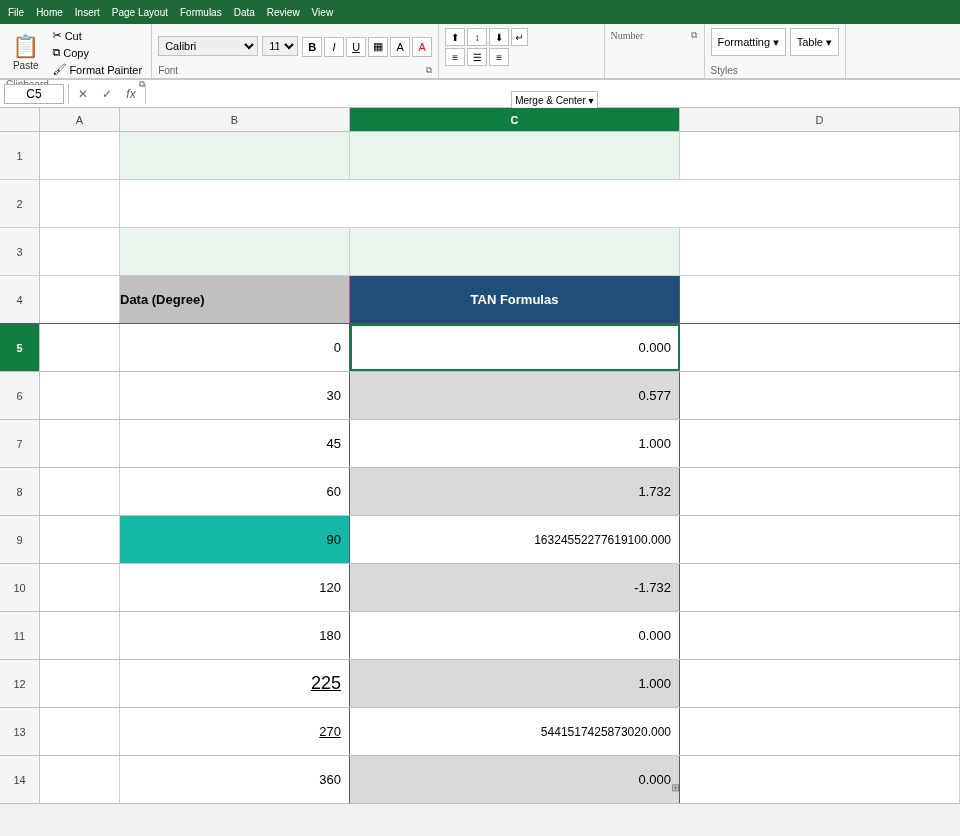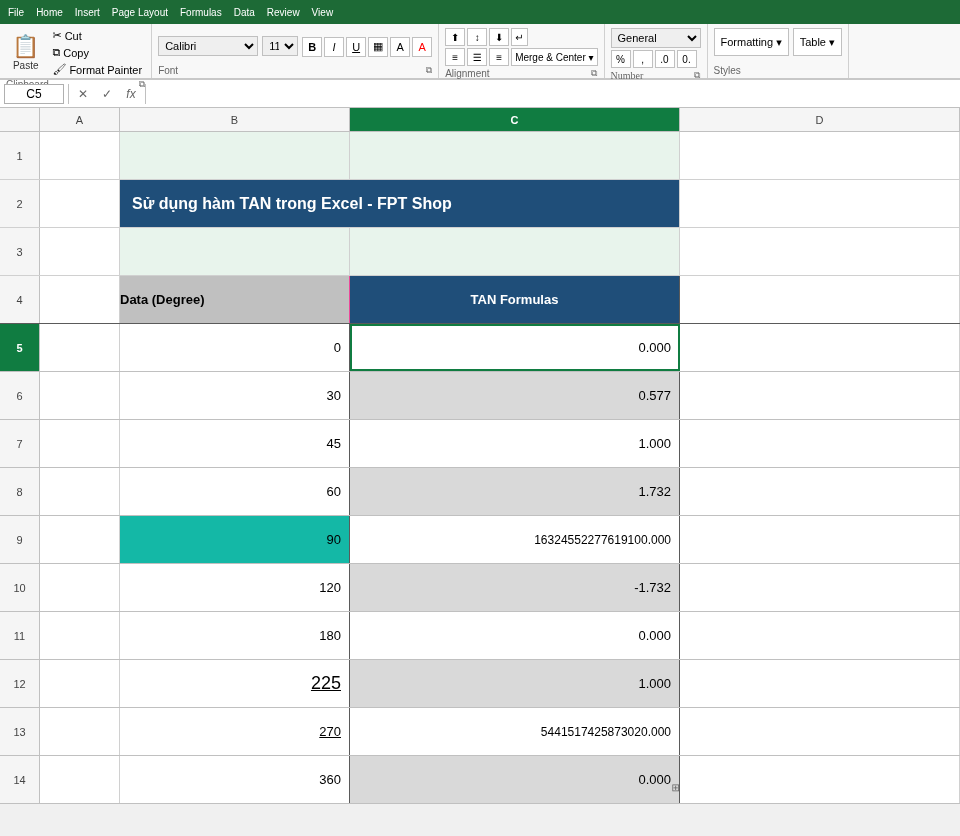--- a/index.html
+++ b/index.html
@@ -76,41 +76,30 @@
       <div style="display:flex; gap:2px;">
         <button style="width:20px; height:18px; cursor:pointer; border:1px solid #c0c0c0; background:white; font-size:10px;">⬆</button>
         <button style="width:20px; height:18px; cursor:pointer; border:1px solid #c0c0c0; background:white; font-size:10px;">↕</button>
         <button style="width:20px; height:18px; cursor:pointer; border:1px solid #c0c0c0; background:white; font-size:10px;">⬇</button>
         <button style="height:18px; cursor:pointer; border:1px solid #c0c0c0; background:white; font-size:10px; padding:0 3px;">↵</button>
       </div>
       <div style="display:flex; gap:2px;">
         <button style="width:20px; height:18px; cursor:pointer; border:1px solid #c0c0c0; background:white; font-size:10px;">≡</button>
         <button style="width:20px; height:18px; cursor:pointer; border:1px solid #c0c0c0; background:white; font-size:10px;">☰</button>
         <button style="width:20px; height:18px; cursor:pointer; border:1px solid #c0c0c0; background:white; font-size:10px;">≡</button>
-        <button style="height:18px; cursor:pointer; border:1px solid #c0c0c0; background:white; font-size:10px; padding:0 3px;">Merge &amp; Center ▾</button>
+        <button style="height:18px; cursor:pointer; border:1px solid #c0c0c0; background:white; font-size:10px; padding:0 3px;margin-top:43px;">Merge &amp; Center ▾</button>
       </div>
     </div>
     <div style="display:flex; justify-content:space-between; align-items:center; margin-top:2px;">
       <span style="font-size:10px; color:#666;">Alignment</span>
       <span style="font-size:9px; color:#666;">⧉</span>
     </div>
   </div>
 
   <div style="display:flex; flex-direction:column; border-right:1px solid #d0d0d0; padding:4px 6px 2px; min-width:100px;">
-    <div style="flex:1; display:flex; flex-direction:column; gap:2px;">
-      <select style="height:20px; font-size:11px; border:1px solid #c0c0c0; padding:0 2px; width:90px;">
-        <option>General</option>
-      </select>
-      <div style="display:flex; gap:2px;">
-        <button style="width:20px; height:18px; cursor:pointer; border:1px solid #c0c0c0; background:white; font-size:10px;">%</button>
-        <button style="width:20px; height:18px; cursor:pointer; border:1px solid #c0c0c0; background:white; font-size:10px;">,</button>
-        <button style="width:20px; height:18px; cursor:pointer; border:1px solid #c0c0c0; background:white; font-size:10px;">.0</button>
-        <button style="width:20px; height:18px; cursor:pointer; border:1px solid #c0c0c0; background:white; font-size:10px;">0.</button>
-      </div>
-    </div>
     <div style="display:flex; justify-content:space-between; align-items:center; margin-top:2px;">
       <span style="font-size:10px; color:#666;font-family:Liberation Serif, serif;">Number</span>
       <span style="font-size:9px; color:#666;">⧉</span>
     </div>
   </div>
 
   <div style="display:flex; flex-direction:column; border-right:1px solid #d0d0d0; padding:4px 6px 2px; min-width:140px;">
     <div style="display:flex; gap:4px; flex:1; align-items:flex-start;">
       <button style="height:28px; cursor:pointer; border:1px solid #c0c0c0; background:white; font-size:11px; padding:0 6px;">
         <span>Formatting</span> ▾
@@ -152,23 +141,20 @@
     <div style="width:80px; min-width:80px; border-right:1px solid #d0d0d0; padding:0 4px;"></div>
     <div style="width:230px; min-width:230px; border-right:1px solid #d0d0d0; padding:0 4px; background:#e8f4ec;"></div>
     <div style="width:330px; min-width:330px; border-right:1px solid #d0d0d0; padding:0 4px; background:#e8f4ec;"></div>
     <div style="flex:1; border-right:1px solid #d0d0d0; padding:0 4px;"></div>
   </div>
 
   <div style="display:flex; height:48px; border-bottom:1px solid #d0d0d0; flex-shrink:0;">
     <div style="width:40px; min-width:40px; display:flex; align-items:center; justify-content:center; background:#f5f5f5; border-right:1px solid #c0c0c0; font-size:11px; color:#444; cursor:pointer;">2</div>
     <div style="width:80px; min-width:80px; border-right:1px solid #d0d0d0;"></div>
 
-    <div style="width:560px; border-right:1px solid #d0d0d0; background:#1f4e79; display:flex; align-items:center; padding:0 12px;">
-      <span style="color:white; font-weight:bold; font-size:16px;">Sử dụng hàm TAN trong Excel - FPT Shop</span>
-    </div>
     <div style="flex:1; border-right:1px solid #d0d0d0;"></div>
   </div>
 
   <div style="display:flex; height:48px; border-bottom:1px solid #d0d0d0; flex-shrink:0;">
     <div style="width:40px; min-width:40px; display:flex; align-items:center; justify-content:center; background:#f5f5f5; border-right:1px solid #c0c0c0; font-size:11px; color:#444; cursor:pointer;">3</div>
     <div style="width:80px; min-width:80px; border-right:1px solid #d0d0d0;"></div>
     <div style="width:230px; min-width:230px; border-right:1px solid #d0d0d0; background:#e8f4ec;"></div>
     <div style="width:330px; min-width:330px; border-right:1px solid #d0d0d0; background:#e8f4ec;"></div>
     <div style="flex:1; border-right:1px solid #d0d0d0;"></div>
   </div>

